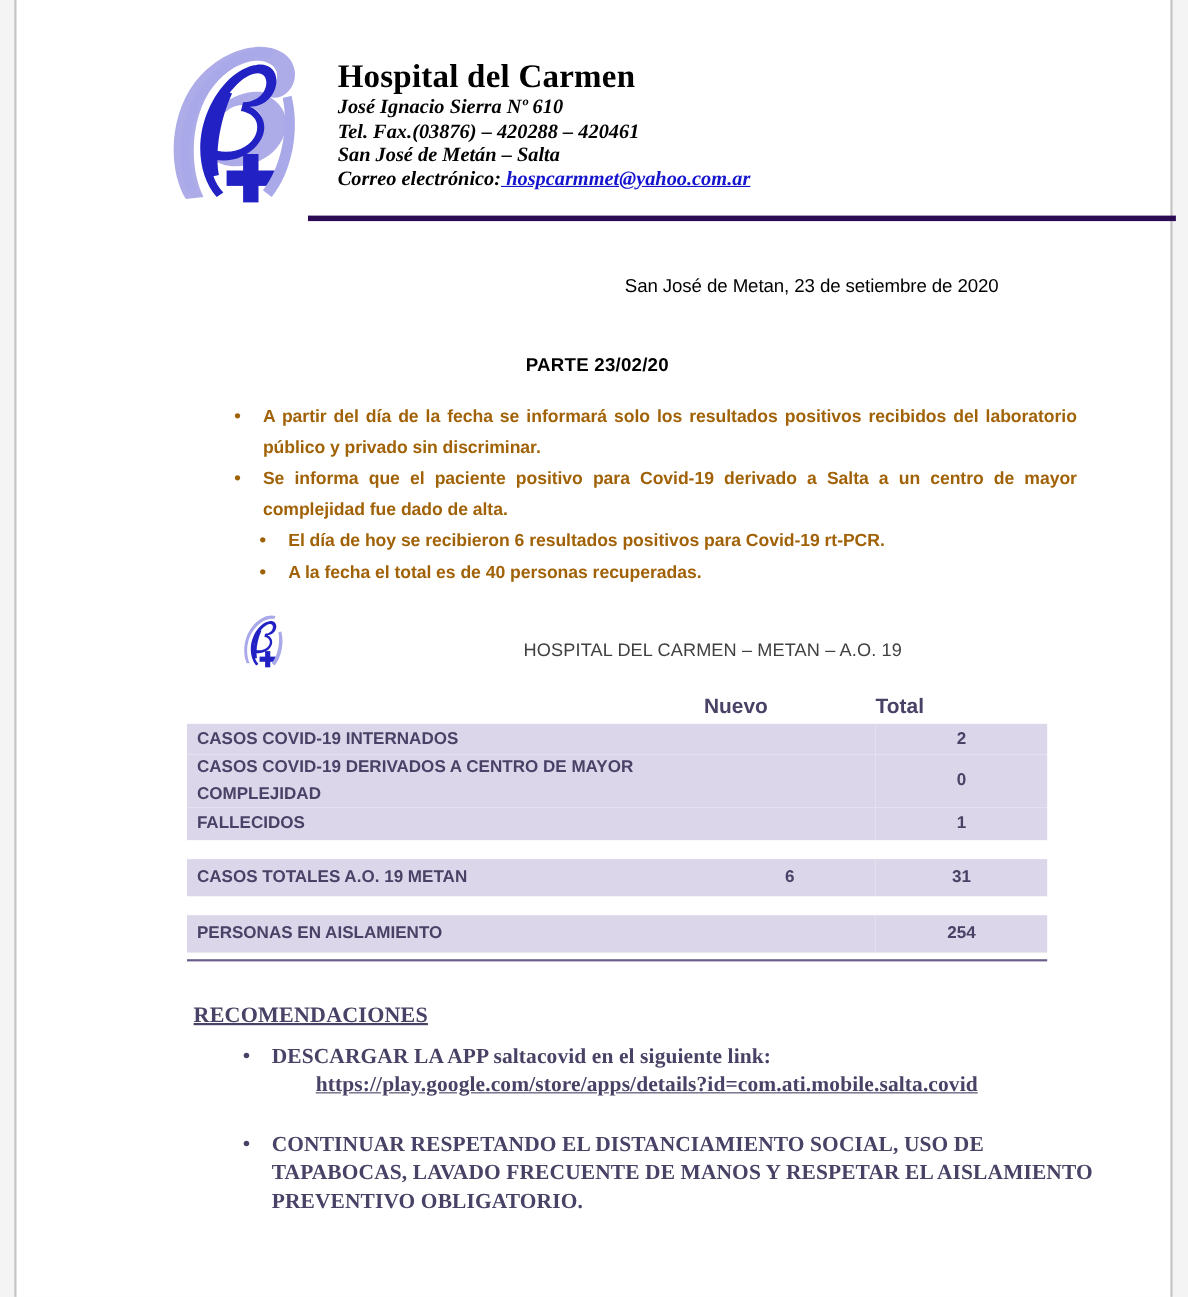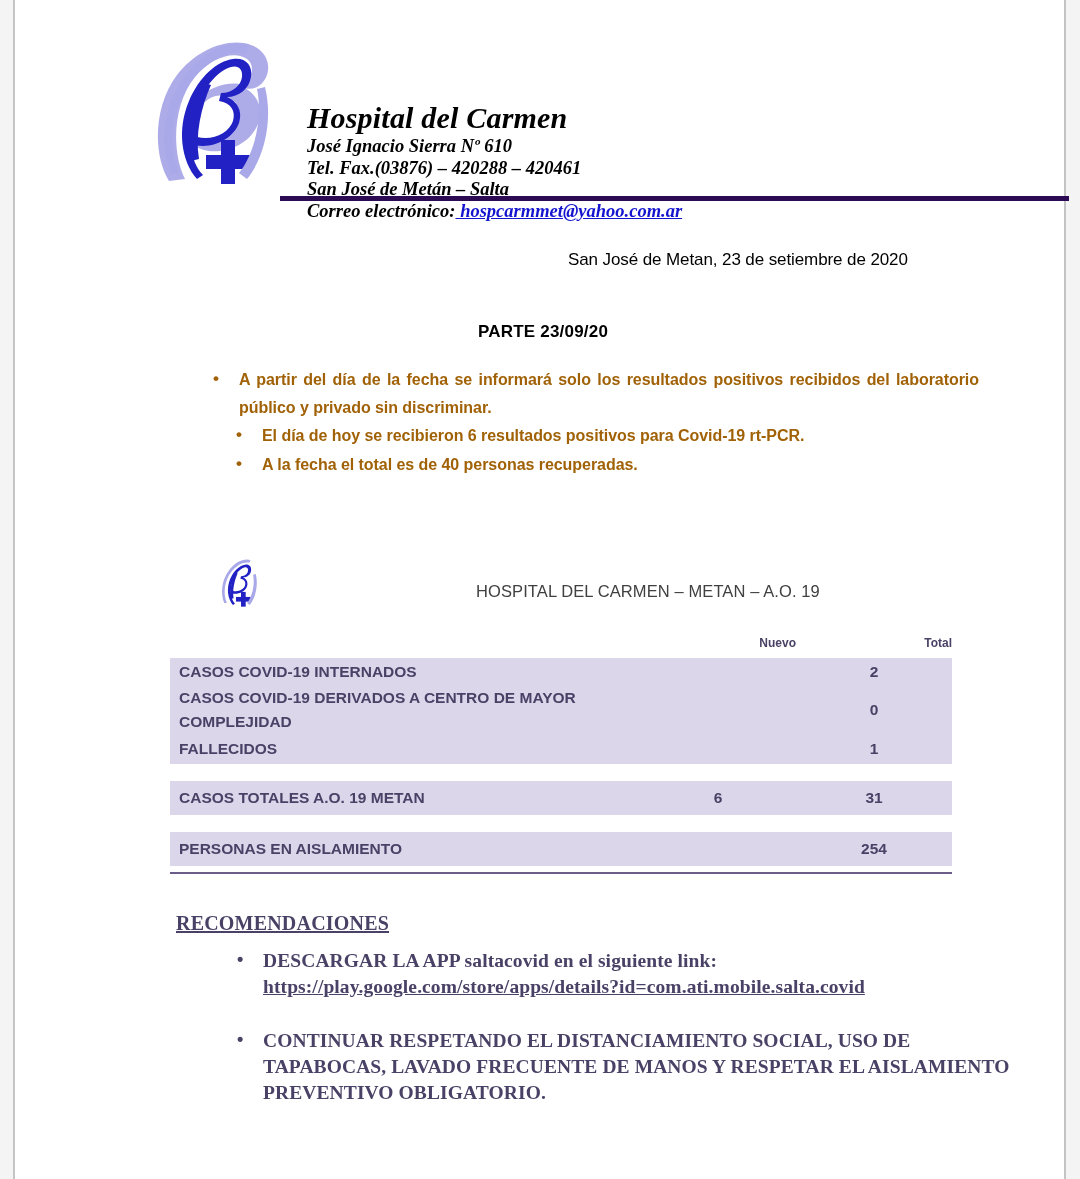--- a/index.html
+++ b/index.html
@@ -46,24 +46,22 @@
   .lh-text {
     position: absolute;
     left: 292px;
     top: 52px;
     font-family: "Liberation Serif", serif;
     color: #000000;
   }
   .lh-title {
     font-size: 30px;
     font-weight: bold;
-    font-style: italic;
     line-height: 36px;
     letter-spacing: .2px;
-    margin-top: 48px;
   }
   .lh-line {
     font-size: 18.5px;
     font-weight: bold;
     font-style: italic;
     line-height: 21.5px;
     white-space: nowrap;
   }
   .lh-mail-label { color:#000; }
   .lh-mail-link {
@@ -164,21 +162,21 @@
     font-size: 15.5px;
     font-weight: bold;
     color: #4a4266;
   }
   .col-label { width: 470px; }
   .col-new   { width: 156px; }
   .col-tot   { width: 156px; }
 
   .tbl tr.head td { height: 30px; background: #ffffff; }
   .tbl tr.head .col-new,
-  .tbl tr.head .col-tot { text-align: right; font-size: 12px; }
+  .tbl tr.head .col-tot { text-align: left; font-size: 19px; }
 
   .tbl tr.band td { background: #dcd6ea; margin-left: 36px; }
   .tbl tr.gap  td { background: #ffffff; height: 17px; }
 
   .tbl td.lbl {
     padding-left: 9px;
     line-height: 24px;
   }
   .tbl td.num { text-align: center; }
 
@@ -203,21 +201,21 @@
     top: 912px;
     font-family: "Liberation Serif", serif;
     font-size: 20px;
     font-weight: bold;
     color: #4a4266;
     text-decoration: underline;
     letter-spacing: .2px;
   }
   ul.reco {
     position: absolute;
-    left: 212px;
+    left: 196px;
     top: 948px;
     width: 760px;
     margin: 0;
     padding: 0 0 0 36px;
     list-style: none;
   }
   ul.reco li {
     position: relative;
     font-family: "Liberation Serif", serif;
     font-size: 19.5px;
@@ -232,20 +230,21 @@
     position: absolute;
     left: -26px;
     top: -2px;
     font-size: 18px;
     font-family: "Liberation Sans", sans-serif;
   }
   .reco-link {
     color: #4a4266;
     text-decoration: underline;
     display: block;
+    margin-left: 40px;
   }
 </style>
 </head>
 <body>
 
 <div id="page">
 
   <div class="letterhead">
 
     <div class="logo-big">
@@ -266,24 +265,25 @@
       <div class="lh-line">José Ignacio Sierra Nº 610</div>
       <div class="lh-line">Tel. Fax.(03876) – 420288 – 420461</div>
       <div class="lh-line">San José de Metán – Salta</div>
       <div class="lh-line"><span class="lh-mail-label">Correo electrónico:</span><span class="lh-mail-link"> hospcarmmet@yahoo.com.ar</span></div>
     </div>
 
     <div class="rule-purple"></div>
   </div>
 
   <div class="datel">San José de Metan, 23 de setiembre  de 2020</div>
-  <div class="parte">PARTE  23/09/20</div>
+  <div class="parte">PARTE  23/02/20</div>
 
   <ul class="notes">
     <li>A partir del día de la fecha  se informará solo los resultados positivos recibidos del laboratorio público y privado sin discriminar.</li>
+    <li>Se informa que el paciente positivo para Covid-19 derivado a Salta a un centro de mayor complejidad fue dado de alta.</li>
     <li class="nojust">El  día de hoy se recibieron 6 resultados positivos para Covid-19 rt-PCR.</li>
     <li class="nojust">A la fecha el total es de 40  personas recuperadas.</li>
   </ul>
 
   <div class="logo-small">
     <svg viewBox="0 0 142 155" xmlns="http://www.w3.org/2000/svg">
       <path d="M24 140 C12 112 16 70 40 40 C58 17 84 6 102 12 L99 20 C84 16 62 26 46 46 C24 73 20 112 32 140 Z" fill="#a9a8e8"></path>
       <path d="M50 146 C34 128 30 96 42 68 C52 44 70 28 86 26 C98 24 106 32 104 44 C102 56 92 64 80 64 C90 68 96 78 92 90 C86 106 66 116 48 112 L50 104 C66 108 82 100 86 88 C89 78 84 70 72 68 L74 60 C86 60 94 52 95 44 C96 36 91 32 84 34 C72 37 58 52 50 74 C40 100 42 128 56 142 Z" fill="#2222c4"></path>
       <path d="M64 52 C54 74 48 102 52 126 L44 128 C40 102 46 72 58 50 Z" fill="#2222c4"></path>
       <rect x="74" y="107" width="14" height="44" fill="#2222c4"></rect>

